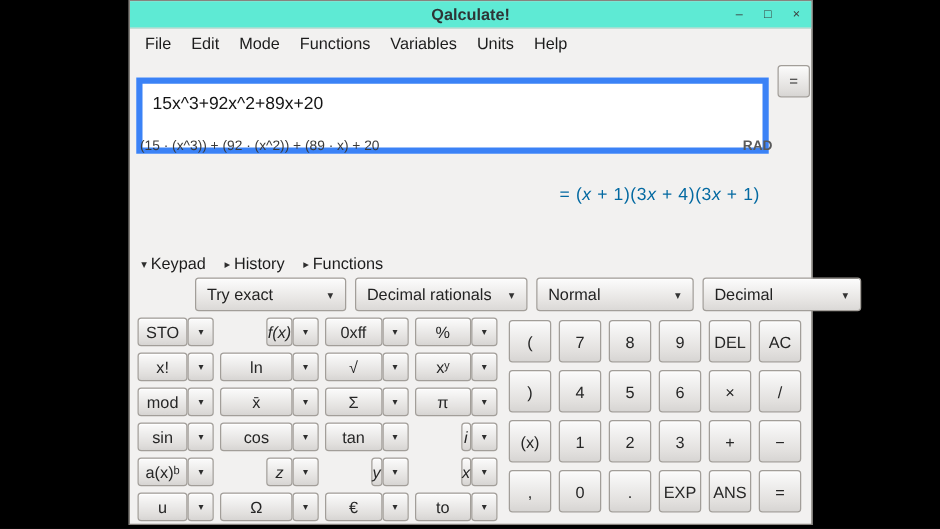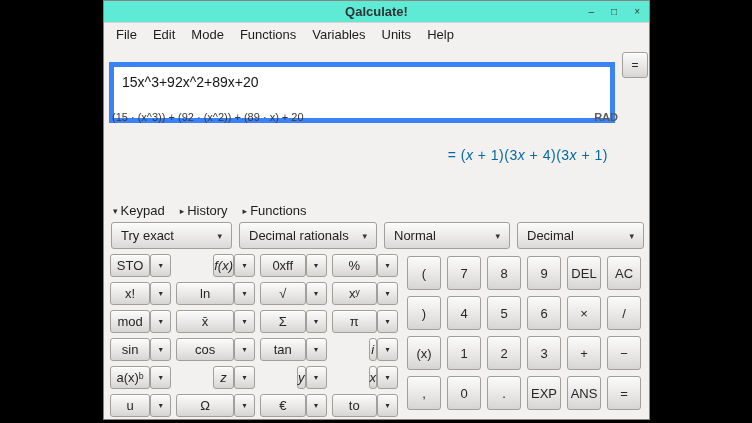--- a/index.html
+++ b/index.html
@@ -38,21 +38,21 @@
   .result { position:absolute; top:146px; right:41px; font-size:14px;
             color:#0369a1; letter-spacing:0.5px; }
 
   
   .expanders { position:absolute; left:9px; top:202px; display:flex; gap:15px; }
   .expander { display:flex; align-items:center; gap:3px; font-size:13px; color:#1c1c1c; }
   .expander .tri { font-size:9px; color:#2e2e2e; }
 
   
   .combo-row { position:absolute; left:7px; top:221px; width:622px; height:27px;
-               display:flex; gap:7px; }
+               display:flex; gap:7px;justify-content:center; }
   .combo { display:flex; align-items:center; justify-content:space-between;
            padding:0 9px; font-size:13px; color:#222;
            background:linear-gradient(to bottom,#fcfcfc,#e6e4e2 70%,#dbd9d7);
            border:1px solid #a29e99; border-radius:3px;
            box-shadow:inset 0 1px 0 rgba(255,255,255,.8); }
   .combo .tri { font-size:9px; color:#333; margin-left:10px; }
   .combo-0 { width:121px; } .combo-1 { width:138px; }
   .combo-2 { width:126px;gap:45px; } .combo-3 { width:127px; }
 
   

